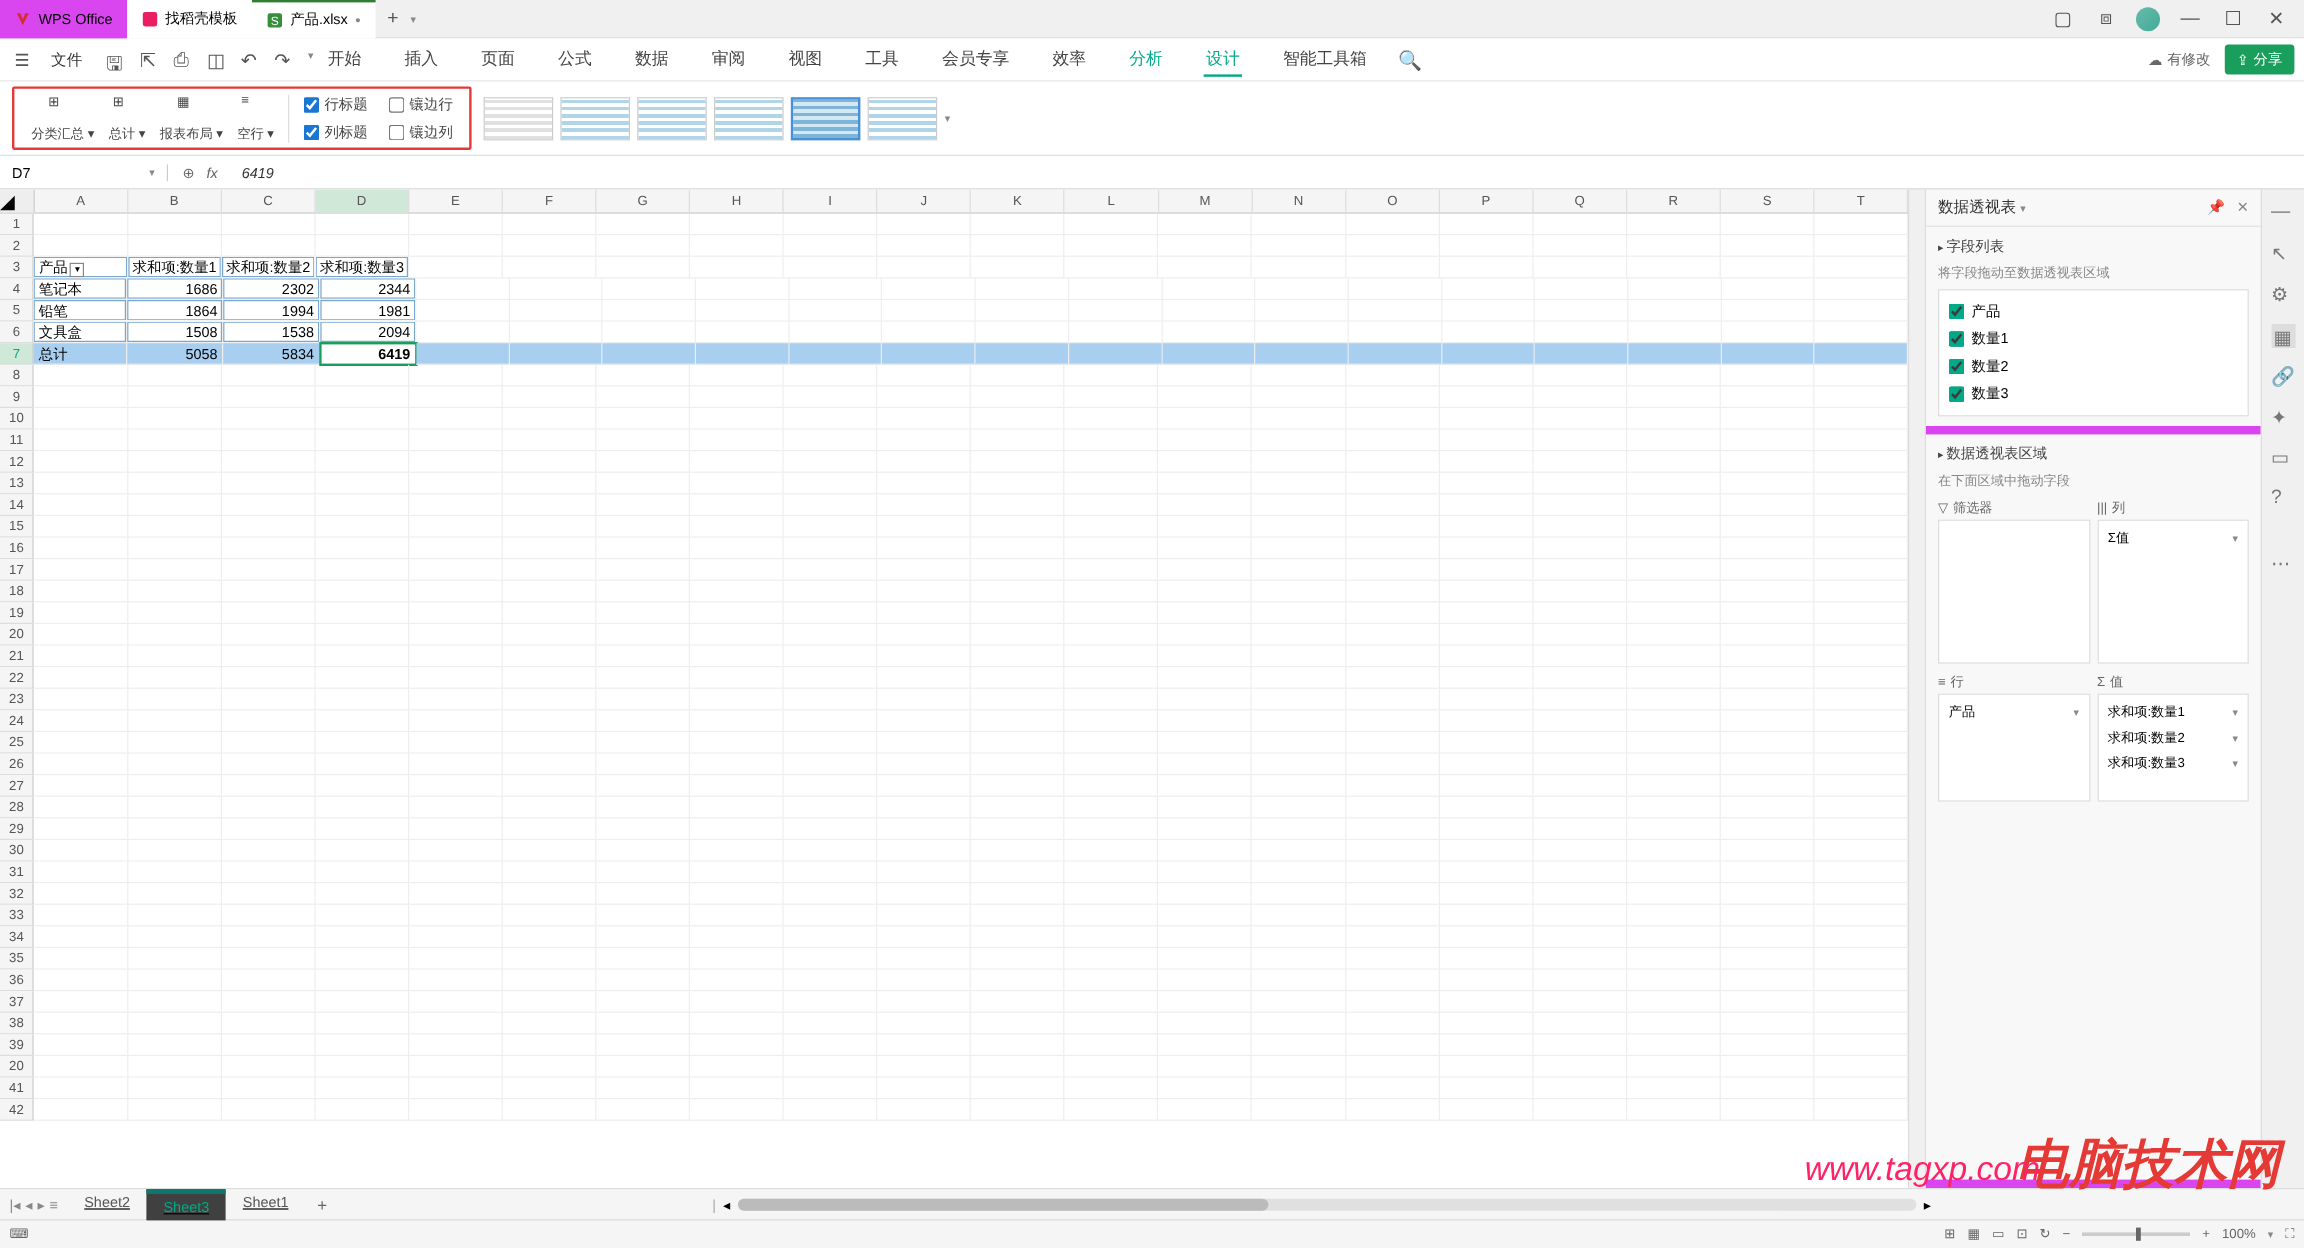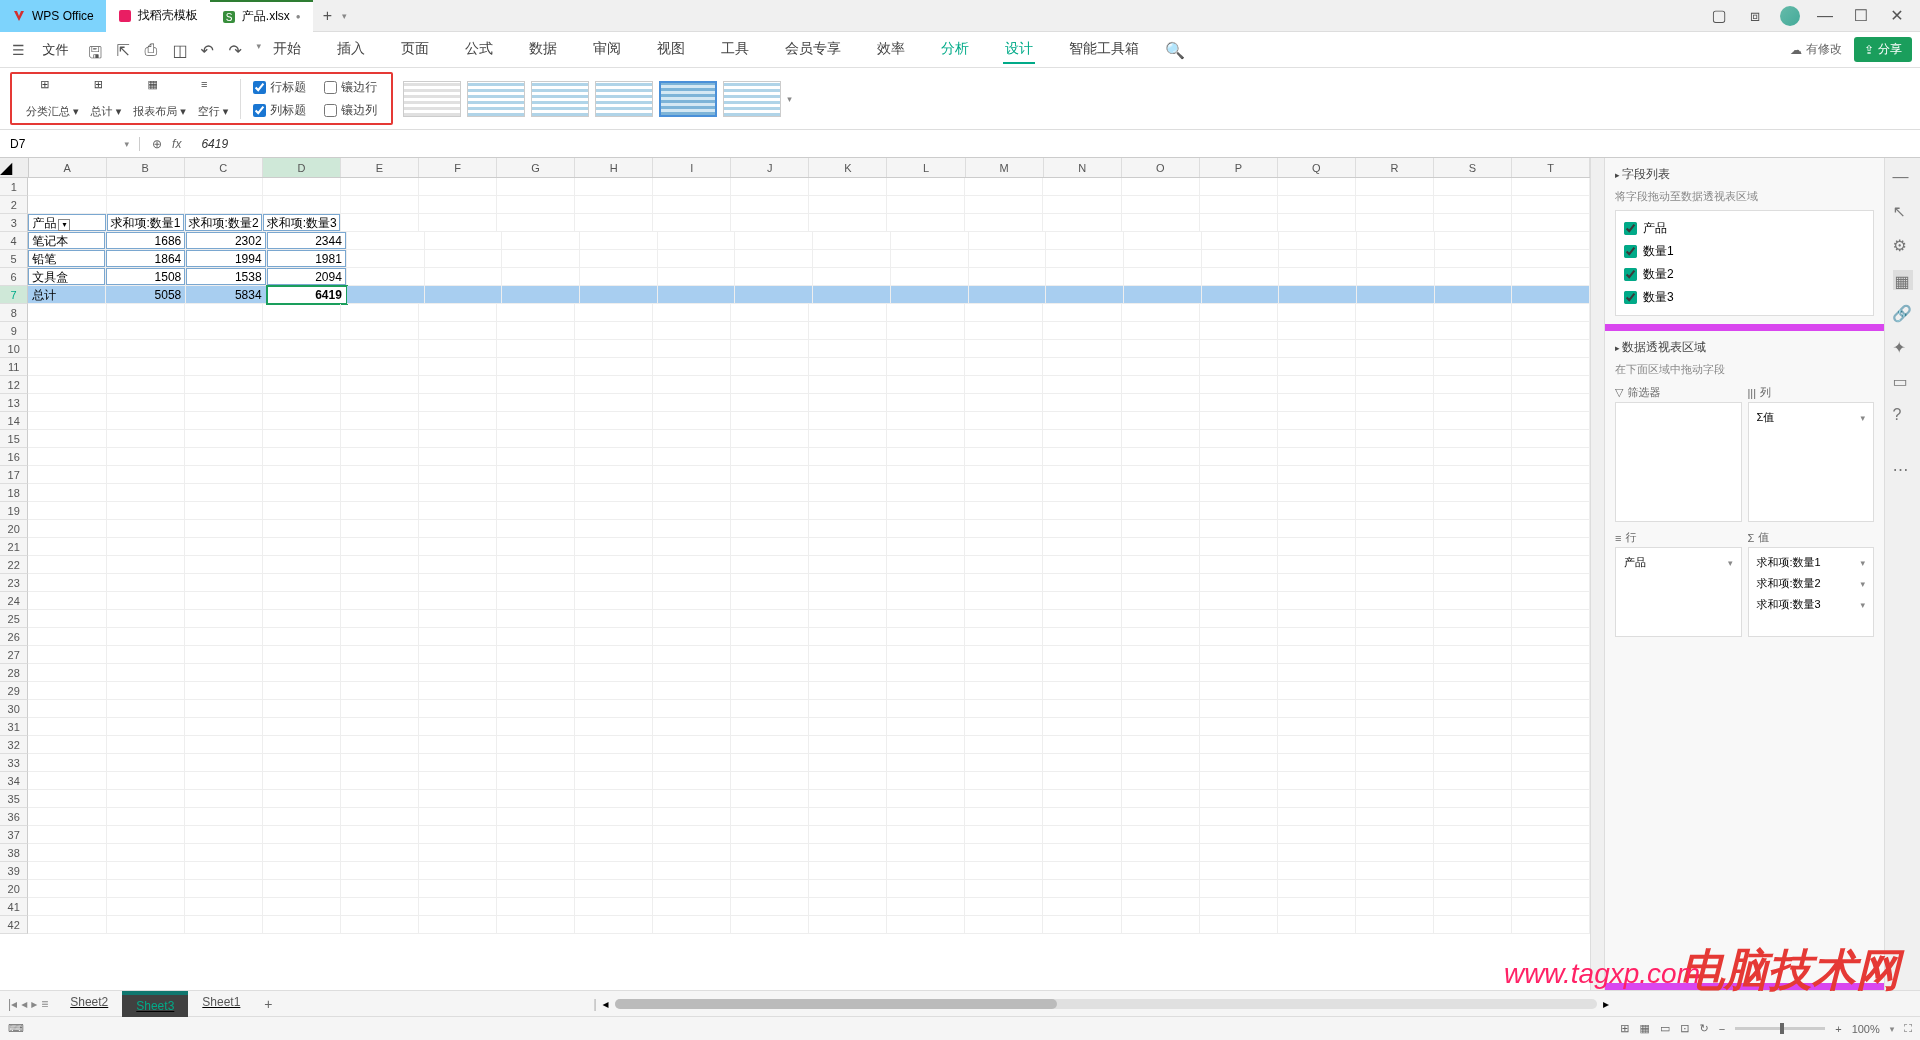--- a/index.html
+++ b/index.html
@@ -1,21 +1,21 @@
 <!DOCTYPE html>
 <html><head>
 <meta charset="utf-8">
 <style>
 * { margin: 0; padding: 0; box-sizing: border-box; font-family: "Microsoft YaHei", Arial, sans-serif; }
 body { background: #f5f5f5; width: 1920px; height: 1040px; overflow: hidden; position: relative; }
 
 
 .titlebar { height: 32px; background: #f0f0f0; display: flex; align-items: center; border-bottom: 1px solid #ddd; }
 .tab { display: flex; align-items: center; padding: 0 12px; height: 32px; font-size: 12px; gap: 6px; cursor: pointer; }
-.tab.wps { background: #7dd3fc; }
+.tab.wps { background: #d946ef; }
 .tab.template { background: #fff; }
 .tab.file { background: #fff; border-top: 2px solid #2e7d32; }
 .tab-icon { width: 14px; height: 14px; display: inline-flex; }
 .tab-icon.wps-logo svg path { fill: #d32f2f; }
 .tab-icon.tpl svg rect { fill: #e91e63; }
 .tab-icon.xls svg rect { fill: #388e3c; }
 .tab-modified { color: #888; font-size: 8px; }
 .tab-add { padding: 0 10px; font-size: 16px; color: #555; }
 .titlebar-right { margin-left: auto; display: flex; gap: 14px; padding-right: 12px; align-items: center; }
 .win-btn { width: 22px; height: 22px; display: flex; align-items: center; justify-content: center; color: #555; }
@@ -1267,20 +1267,27 @@
           <div class="cell"></div>
           <div class="cell"></div>
           <div class="cell"></div>
           <div class="cell"></div>
         </div>
       </div>
   </div>
   <div class="vscroll"></div>
 
   <div class="right-panel">
+    <div class="panel-header">
+      <span class="panel-title"><span>数据透视表</span> <span class="dropdown-arrow">▾</span></span>
+      <span>
+        <span style="color:#888;">📌</span>
+        <span style="color:#888;margin-left:6px;">✕</span>
+      </span>
+    </div>
     <div class="panel-section">
       <div class="section-title">字段列表</div>
       <div class="help-text">将字段拖动至数据透视表区域</div>
       <div class="field-box" id="field-box">
           <label class="field-item"><input type="checkbox" checked="" style=""> 产品</label>
           <label class="field-item"><input type="checkbox" checked="" style=""> 数量1</label>
           <label class="field-item"><input type="checkbox" checked="" style=""> 数量2</label>
           <label class="field-item"><input type="checkbox" checked="" style=""> 数量3</label>
         </div>
     </div>

